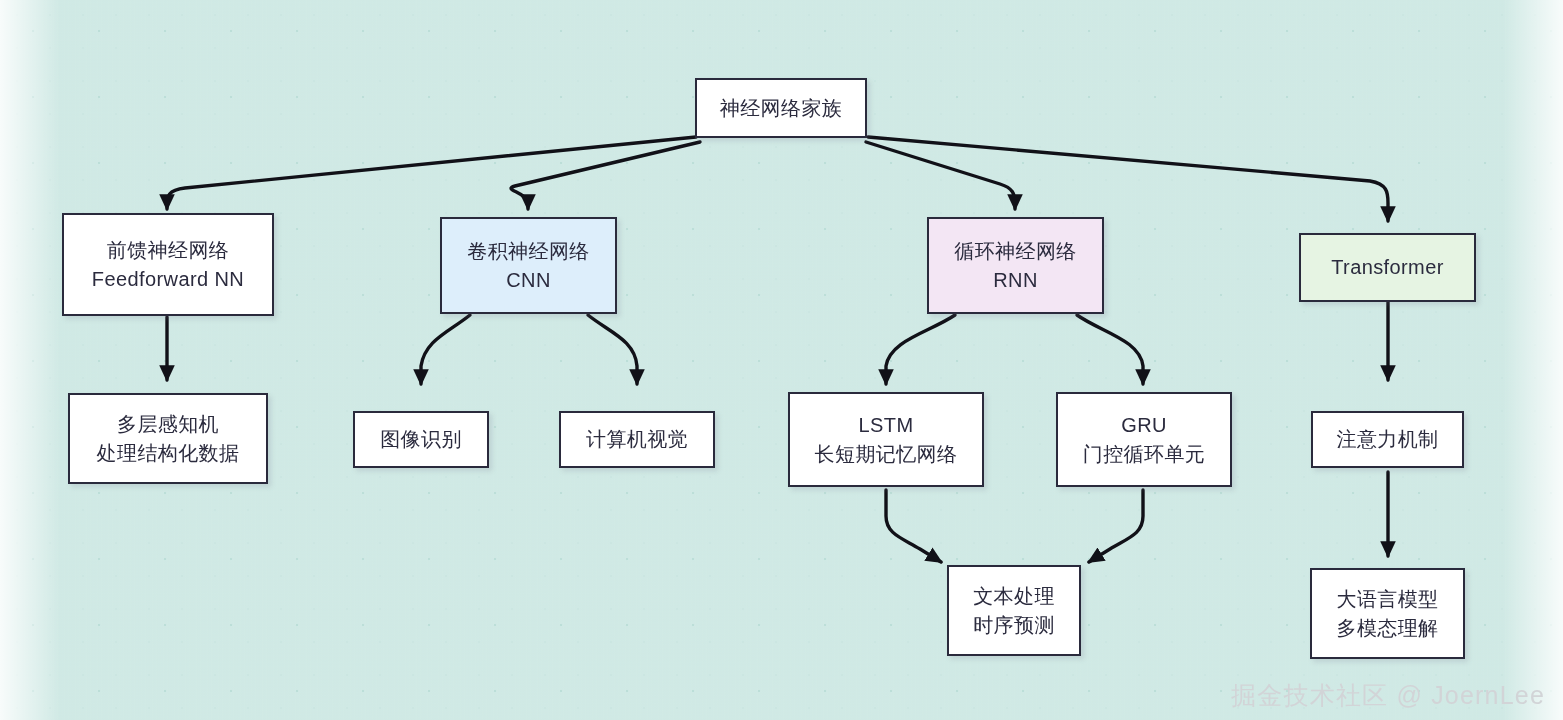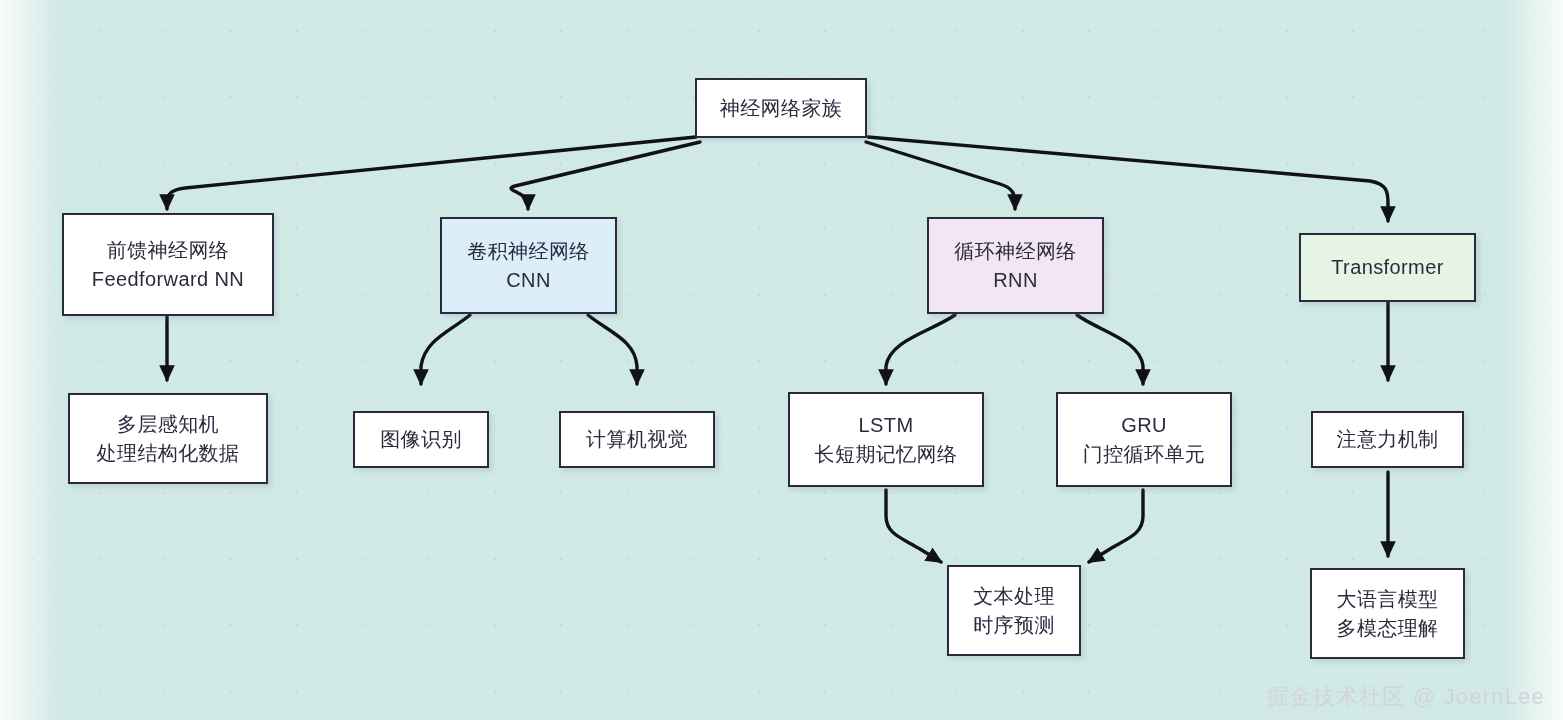--- a/index.html
+++ b/index.html
@@ -67,21 +67,21 @@
   }
   .node .line2 { }
   .fill-blue  { background: #ddeefb; }
   .fill-pink  { background: #f3e6f4; }
   .fill-green { background: #e6f4e3; }
 
   #watermark {
     position: absolute;
     right: 18px;
     bottom: 8px;
-    font-size: 22px;
+    font-size: 25px;
     color: #d2d4d7;
     letter-spacing: 1.2px;
     font-family: "Liberation Sans", "DejaVu Sans", sans-serif;
     white-space: nowrap;
   }
 </style>
 </head>
 <body>
 
 <div id="canvas">

